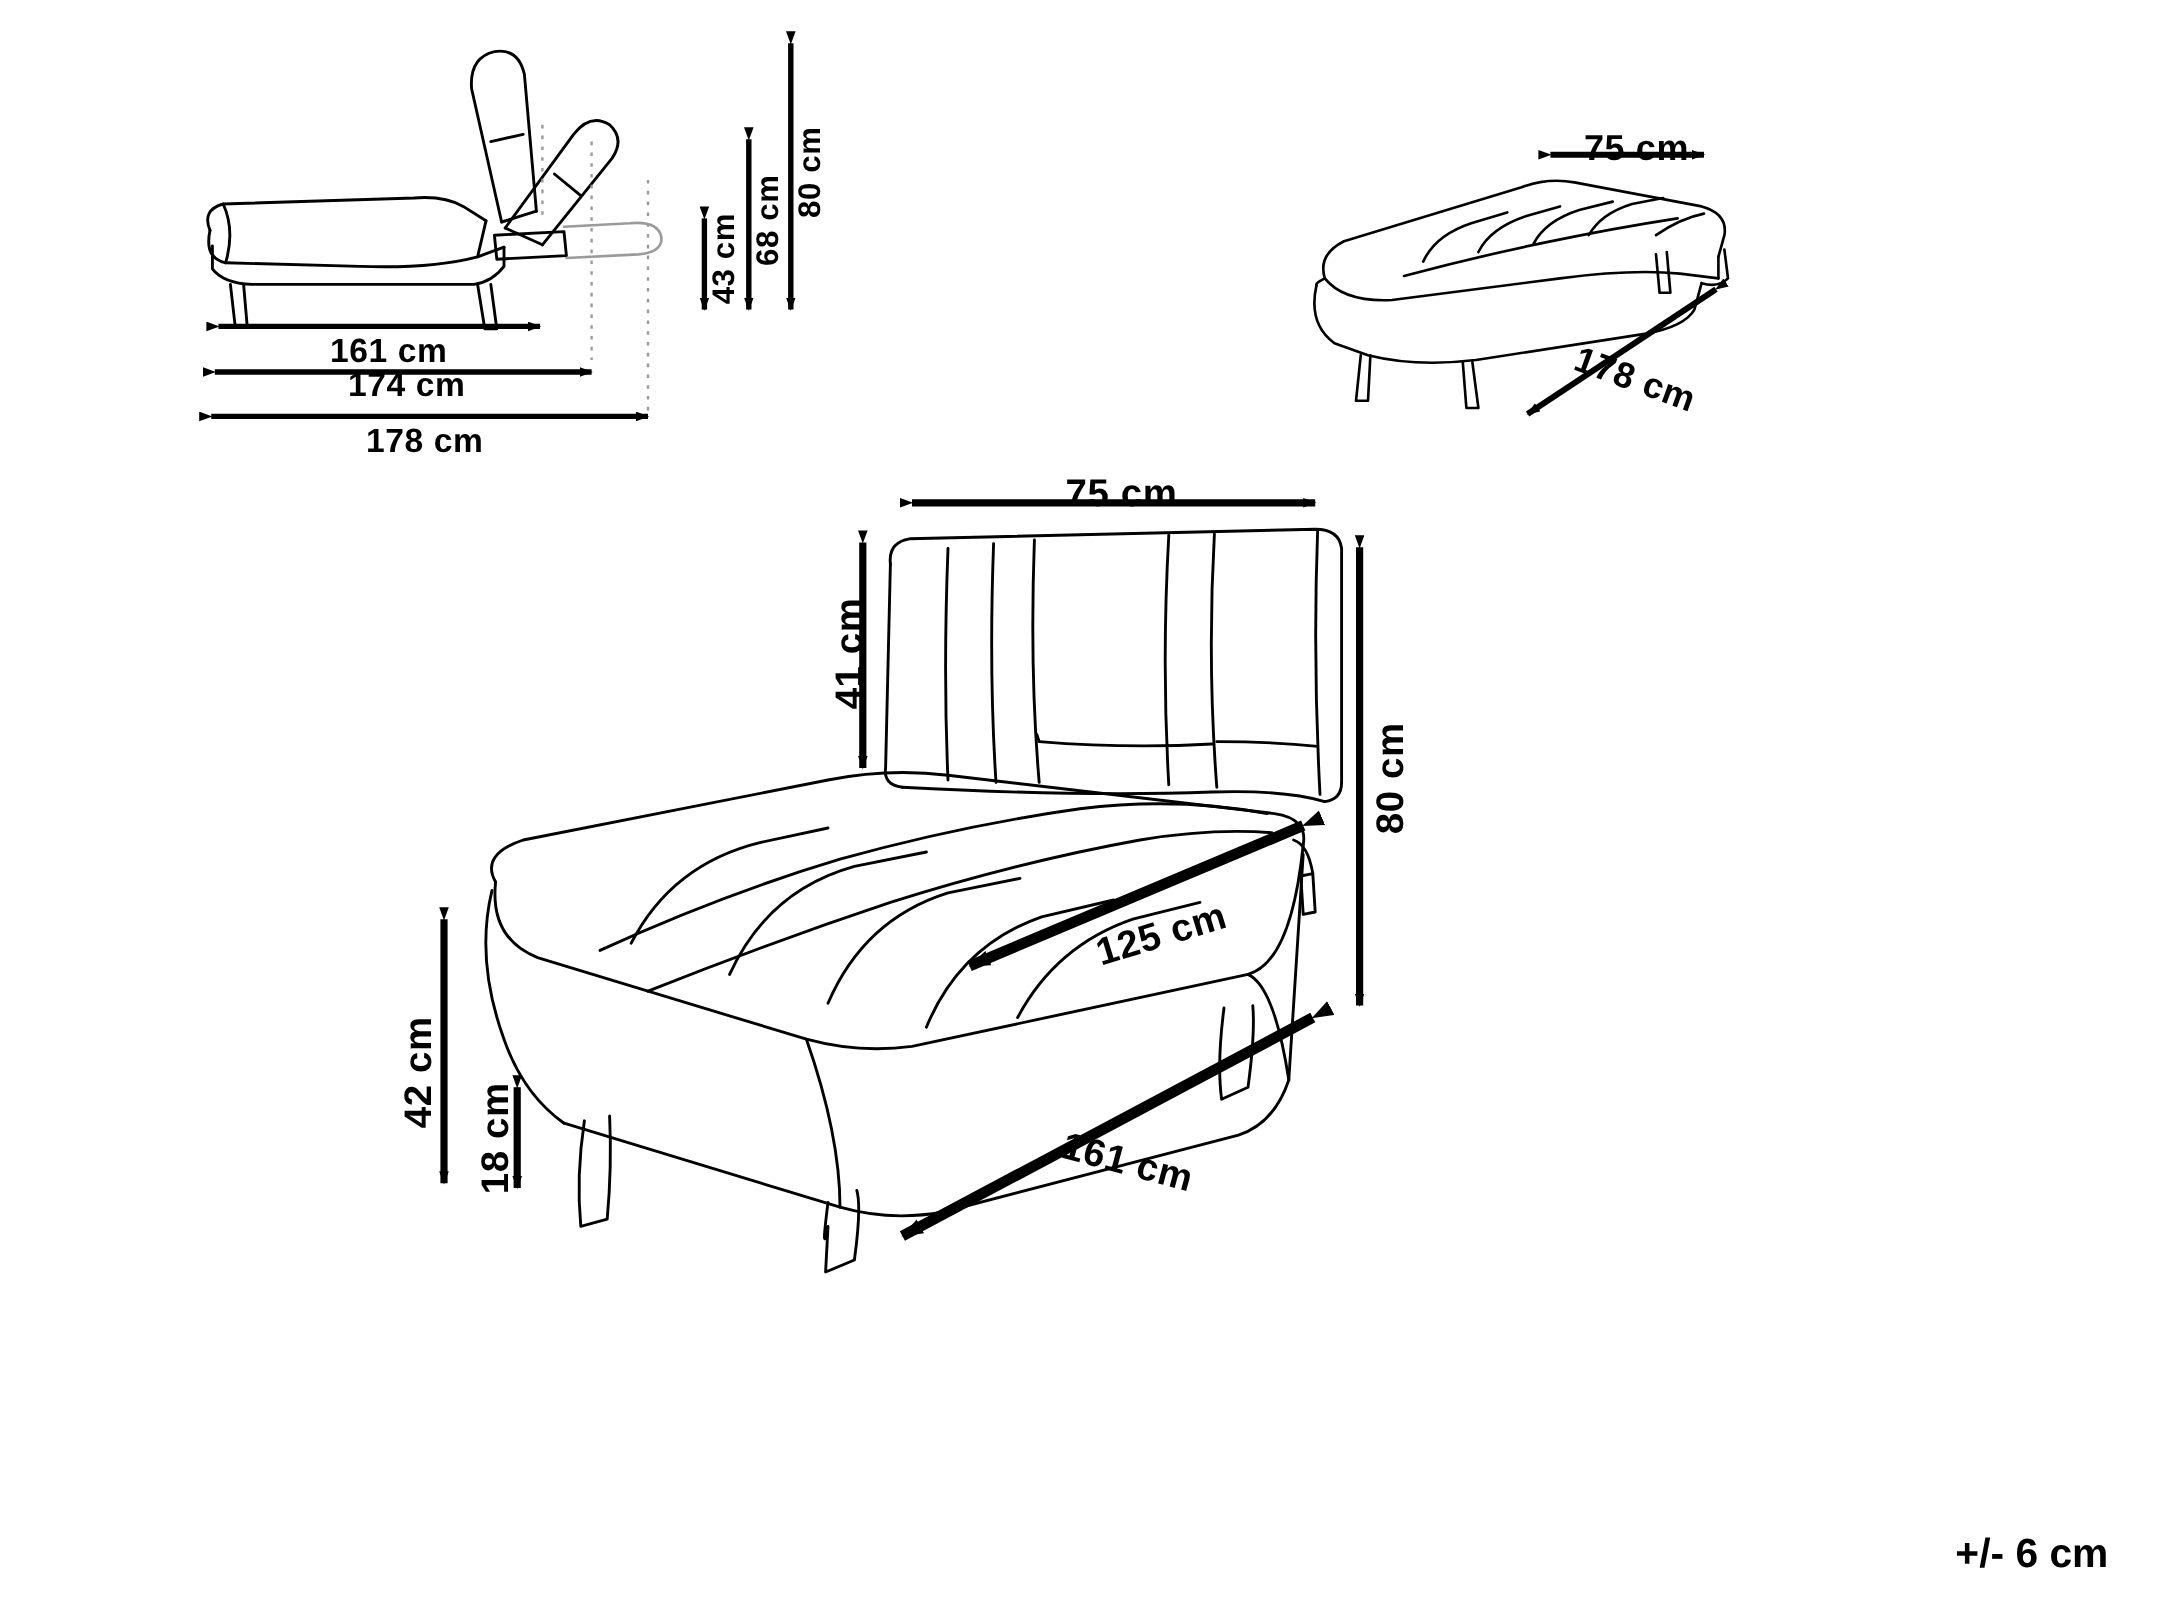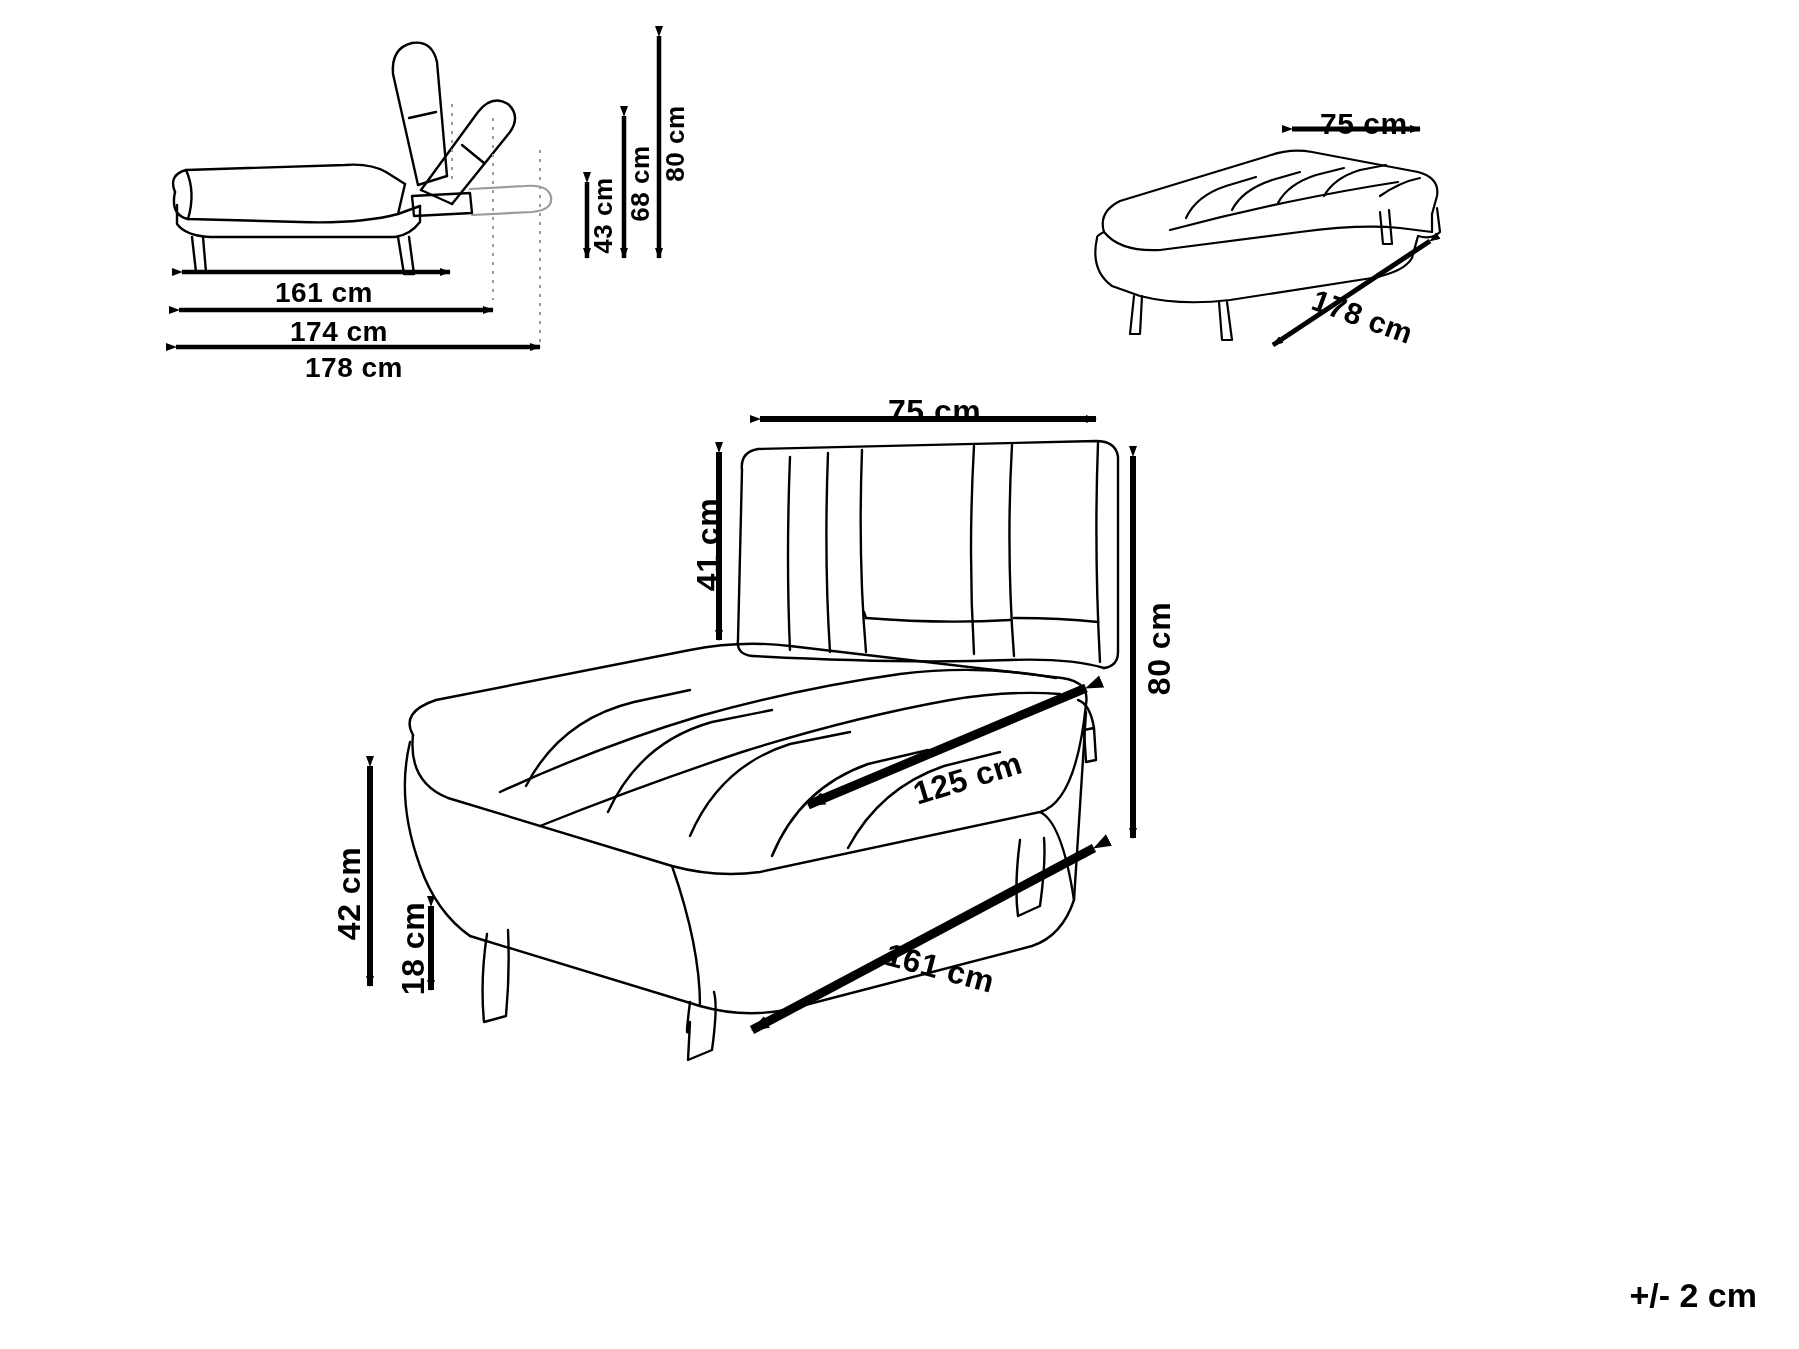--- a/index.html
+++ b/index.html
@@ -204,33 +204,33 @@
       <line x1="719" y1="452" x2="719" y2="640" marker-start="url(#ah)" marker-end="url(#ah)"></line>
       <line x1="1086" y1="688" x2="808" y2="805" marker-start="url(#ahb)" marker-end="url(#ahb)" stroke-width="9"></line>
       <line x1="1133" y1="456" x2="1133" y2="838" marker-start="url(#ah)" marker-end="url(#ah)"></line>
       <line x1="370" y1="766" x2="370" y2="986" marker-start="url(#ah)" marker-end="url(#ah)"></line>
       <line x1="431" y1="906" x2="431" y2="990" marker-start="url(#ah)" marker-end="url(#ah)"></line>
       <line x1="1094" y1="848" x2="752" y2="1030" marker-start="url(#ahb)" marker-end="url(#ahb)" stroke-width="9"></line>
     </g>
   </svg>
 
   <div class="dimlabel f28" style="left:275px; top:277px;">161 cm</div>
-  <div class="dimlabel f28" style="left:290px; top:316px;">174 cm</div>
+  <div class="dimlabel f28" style="left:290px; top:305px;">174 cm</div>
   <div class="dimlabel f28" style="left:305px; top:352px;">178 cm</div>
 
   <div class="dimlabel f26 vert" style="left:563px; top:200px; width:80px; text-align:center;">43 cm</div>
   <div class="dimlabel f26 vert" style="left:600px; top:168px; width:80px; text-align:center;">68 cm</div>
   <div class="dimlabel f26 vert" style="left:635px; top:128px; width:80px; text-align:center;">80 cm</div>
 
   <div class="dimlabel f30" style="left:1320px; top:107px;">75  cm</div>
   <div class="dimlabel f30 rot-178" style="left:1310px; top:300px;">178 cm</div>
 
   <div class="dimlabel f32" style="left:888px; top:393px;">75 cm</div>
   <div class="dimlabel f32 vert" style="left:653px; top:526px; width:110px; text-align:center;">41 cm</div>
   <div class="dimlabel f32 rot-125" style="left:912px; top:760px;">125 cm</div>
   <div class="dimlabel f32 vert" style="left:1104px; top:630px; width:110px; text-align:center;">80 cm</div>
   <div class="dimlabel f32 vert" style="left:294px; top:875px; width:110px; text-align:center;">42 cm</div>
   <div class="dimlabel f32 vert" style="left:358px; top:930px; width:110px; text-align:center;">18 cm</div>
   <div class="dimlabel f32 rot-161" style="left:884px; top:950px;">161 cm</div>
 
-  <div class="tol" style="right:42px; bottom:34px;">+/- 2 cm</div>
+  <div class="tol" style="right:42px; bottom:34px;">+/- 6 cm</div>
 
 </div>
 
 </body></html>

